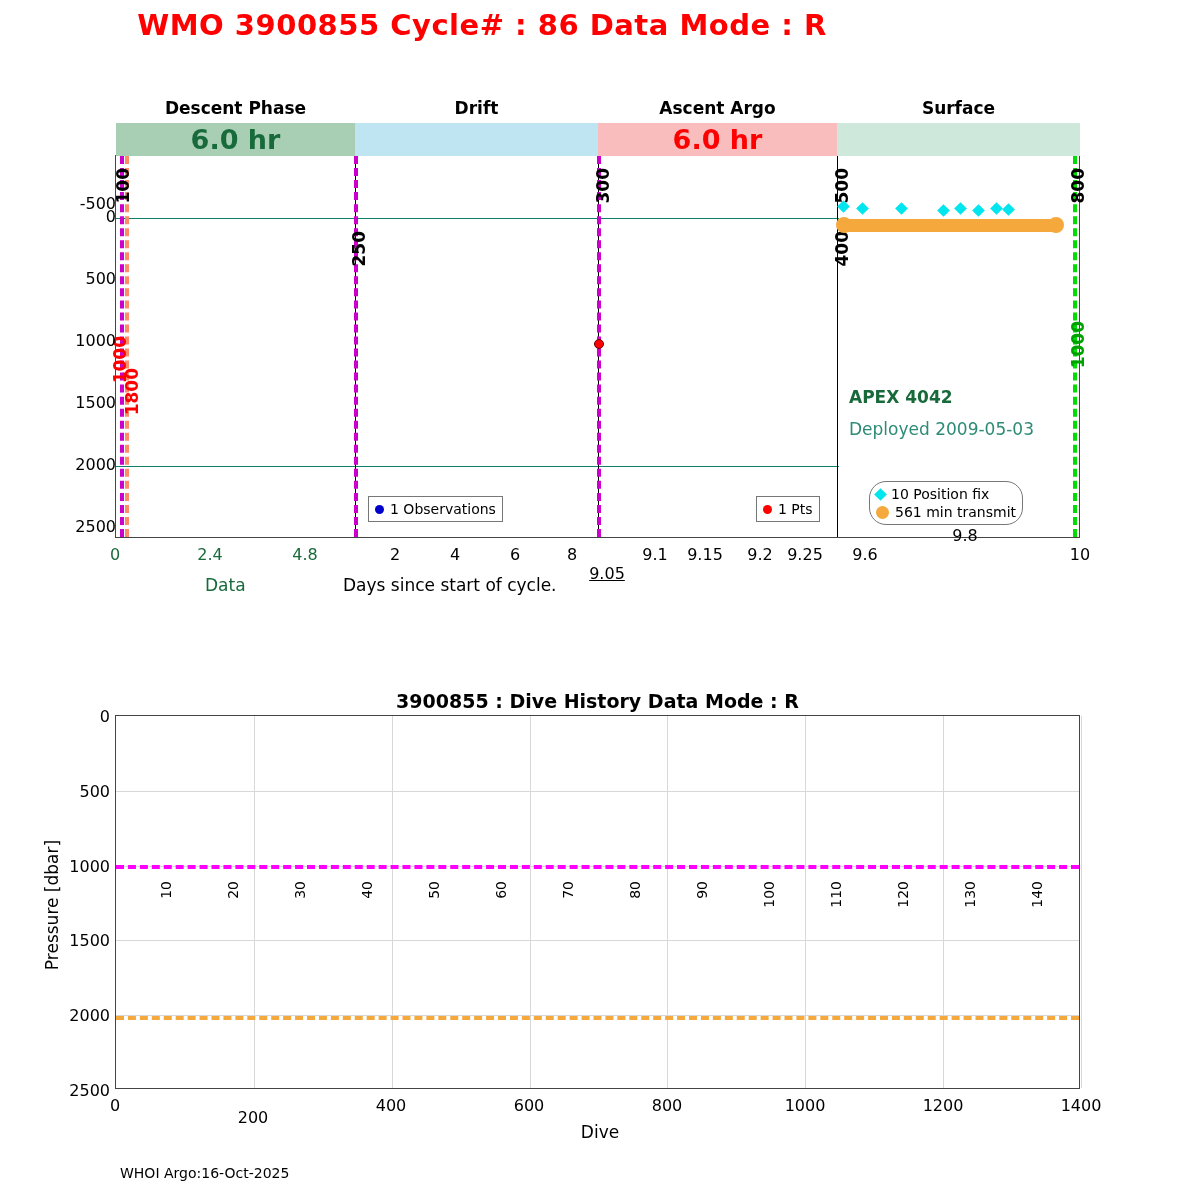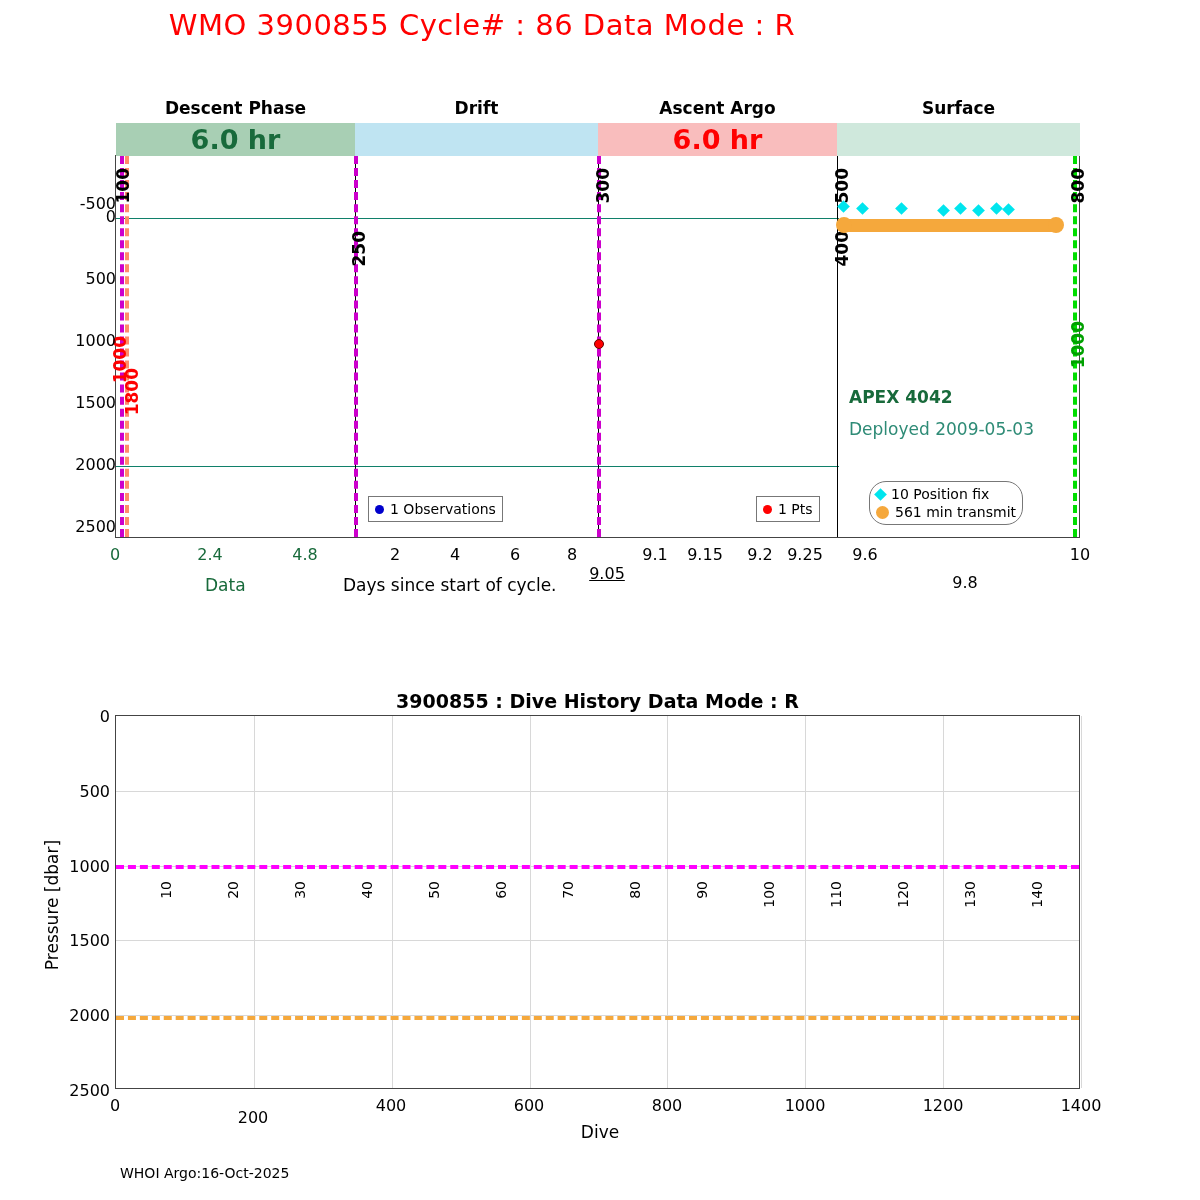--- a/index.html
+++ b/index.html
@@ -1,18 +1,18 @@
 <!DOCTYPE html>
 <html><head>
 <meta charset="utf-8">
 <style>
   html,body{margin:0;padding:0;}
   body{width:1200px;height:1200px;background:#ffffff;font-family:"DejaVu Sans",sans-serif;position:relative;overflow:hidden;}
   .abs{position:absolute;}
-  .title-main{position:absolute;left:0;top:8px;width:964px;text-align:center;font-size:29px;font-weight:normal;color:#ff0000;letter-spacing:0.5px;}
+  .title-main{position:absolute;left:0;top:8px;width:964px;text-align:center;font-size:29px;font-weight:bold;color:#ff0000;letter-spacing:0.5px;}
   
   #top-plot{position:absolute;left:115px;top:155px;width:965px;height:383px;border:1px solid #444;box-sizing:border-box;}
   .phase-band{position:absolute;top:-33px;height:33px;}
   .phase-label{position:absolute;top:-58px;font-size:17px;font-weight:bold;color:#000;text-align:center;}
   .phase-value{position:absolute;top:-32px;font-size:27px;font-weight:bold;text-align:center;}
   .ytick{position:absolute;right:1084px;font-size:16px;color:#000;text-align:right;width:80px;}
   .xtick{position:absolute;font-size:16px;color:#000;text-align:center;}
   .vline{position:absolute;top:0;bottom:0;width:1px;background:#000;}
   .vdash{position:absolute;top:0;bottom:0;border-left:4px dashed;}
   .hline{position:absolute;left:0;right:0;border-top:1.5px solid #10806a;}
@@ -132,21 +132,21 @@
 <div class="xtick" style="left:375px;top:545px;width:40px;">2</div>
 <div class="xtick" style="left:435px;top:545px;width:40px;">4</div>
 <div class="xtick" style="left:495px;top:545px;width:40px;">6</div>
 <div class="xtick" style="left:552px;top:545px;width:40px;">8</div>
 <div class="xtick" style="left:577px;top:564px;width:60px;text-decoration:underline;">9.05</div>
 <div class="xtick" style="left:635px;top:545px;width:40px;">9.1</div>
 <div class="xtick" style="left:680px;top:545px;width:50px;">9.15</div>
 <div class="xtick" style="left:740px;top:545px;width:40px;">9.2</div>
 <div class="xtick" style="left:780px;top:545px;width:50px;">9.25</div>
 <div class="xtick" style="left:845px;top:545px;width:40px;">9.6</div>
-<div class="xtick" style="left:945px;top:573px;width:40px;">9.8</div>
+<div class="xtick" style="left:945px;top:526px;width:40px;">9.8</div>
 <div class="xtick" style="left:1060px;top:545px;width:40px;">10</div>
 
 <div class="axlabel" style="left:205px;top:575px;color:#186a3b;">Data</div>
 <div class="axlabel" style="left:343px;top:575px;color:#000;">Days since start of cycle.</div>
 
 <div class="abs" style="left:115px;top:690px;width:965px;text-align:center;font-size:19px;font-weight:bold;color:#000;">3900855 : Dive History      Data Mode : R</div>
 
 <div id="bot-plot">
 
   <div class="bgrid-h" style="top:74.8px;"></div>

